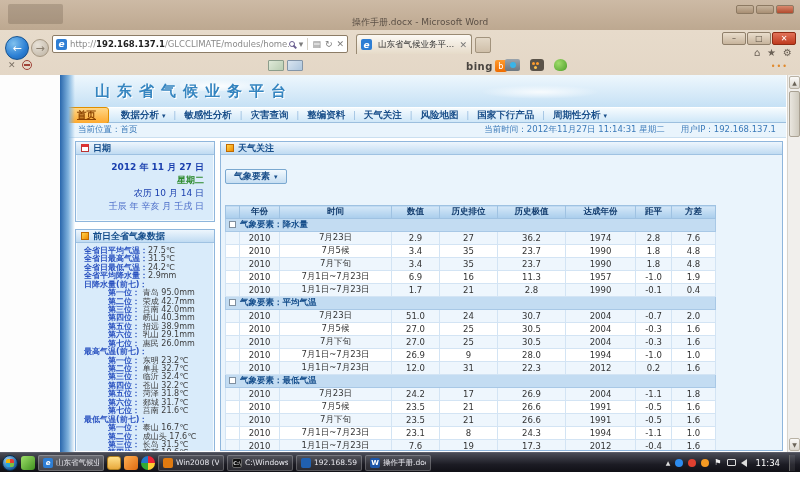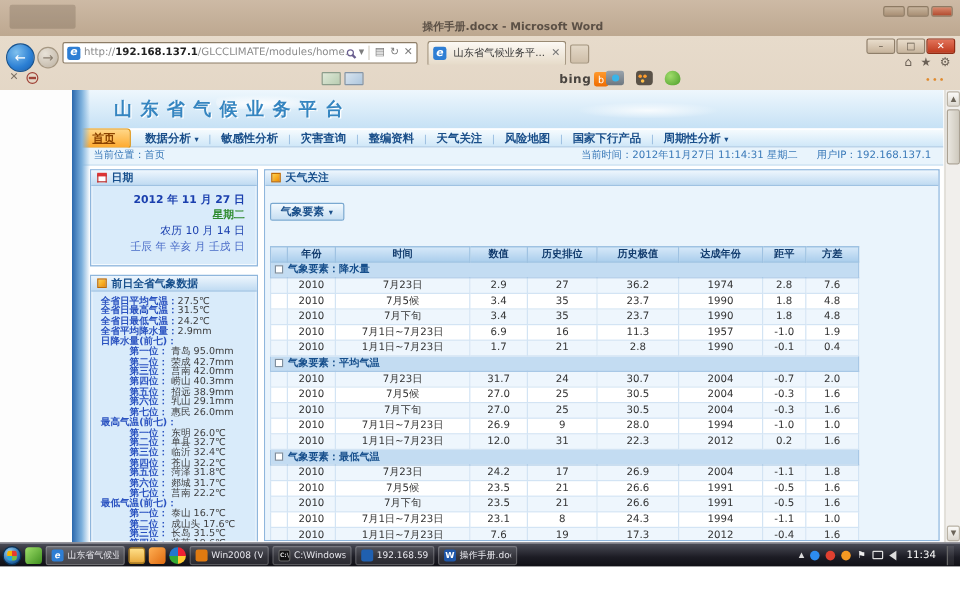--- a/index.html
+++ b/index.html
@@ -2,21 +2,21 @@
 <html><head>
 <meta charset="utf-8">
 <style>
   html,body{margin:0;padding:0;background:#fff;}
   *{box-sizing:border-box;font-family:"DejaVu Sans","Liberation Sans",sans-serif;}
   .screen{position:relative;width:800px;height:500px;overflow:hidden;background:#fff;}
 
   
   .desktop-strip{position:absolute;left:0;top:0;width:800px;height:30px;
     background:linear-gradient(180deg,#cdbaa5,#bda890);overflow:hidden;}
-  .word-title{position:absolute;left:352px;top:16px;font-size:9px;color:#4a4038;opacity:.85;white-space:nowrap;font-weight:bold;}
+  .word-title{position:absolute;left:352px;top:16px;font-size:9px;color:#4a4038;opacity:.85;white-space:nowrap;}
   .word-controls{position:absolute;right:6px;top:5px;display:flex;gap:2px;}
   .word-controls i{display:block;width:18px;height:9px;background:linear-gradient(180deg,#c7b49d,#a88f74);border:1px solid #8d7least;border:1px solid #8d7a63;border-radius:2px;}
   .word-controls i.r{background:linear-gradient(180deg,#d98a6e,#b14a2e);}
   .ghost{position:absolute;background:rgba(90,75,60,.25);border-radius:2px;}
 
   
   .ie-window{position:absolute;left:0;top:30px;width:800px;height:422px;
     background:linear-gradient(180deg,#e7dbcb,#cdbba6 85%);}
   .ie-titlebar{position:relative;height:28px;}
   .nav-btn{position:absolute;border-radius:50%;display:flex;align-items:center;justify-content:center;}
@@ -310,27 +310,27 @@
                   <div class="wx-row"><span class="wx-label">全省平均降水量：</span><span class="wx-val">2.9mm</span></div>
                   <div class="wx-head">日降水量(前七)：</div>
                   <div class="wx-rank"><span class="wx-label">第一位： </span><span class="wx-val">青岛 95.0mm</span></div>
                   <div class="wx-rank"><span class="wx-label">第二位： </span><span class="wx-val">荣成 42.7mm</span></div>
                   <div class="wx-rank"><span class="wx-label">第三位： </span><span class="wx-val">莒南 42.0mm</span></div>
                   <div class="wx-rank"><span class="wx-label">第四位： </span><span class="wx-val">崂山 40.3mm</span></div>
                   <div class="wx-rank"><span class="wx-label">第五位： </span><span class="wx-val">招远 38.9mm</span></div>
                   <div class="wx-rank"><span class="wx-label">第六位： </span><span class="wx-val">乳山 29.1mm</span></div>
                   <div class="wx-rank"><span class="wx-label">第七位： </span><span class="wx-val">惠民 26.0mm</span></div>
                   <div class="wx-head">最高气温(前七)：</div>
-                  <div class="wx-rank"><span class="wx-label">第一位： </span><span class="wx-val">东明 26.0℃</span></div>
+                  <div class="wx-rank"><span class="wx-label">第一位： </span><span class="wx-val">东明 23.2℃</span></div>
                   <div class="wx-rank"><span class="wx-label">第二位： </span><span class="wx-val">单县 32.7℃</span></div>
                   <div class="wx-rank"><span class="wx-label">第三位： </span><span class="wx-val">临沂 32.4℃</span></div>
                   <div class="wx-rank"><span class="wx-label">第四位： </span><span class="wx-val">苍山 32.2℃</span></div>
                   <div class="wx-rank"><span class="wx-label">第五位： </span><span class="wx-val">菏泽 31.8℃</span></div>
                   <div class="wx-rank"><span class="wx-label">第六位： </span><span class="wx-val">郯城 31.7℃</span></div>
-                  <div class="wx-rank"><span class="wx-label">第七位： </span><span class="wx-val">莒南 22.2℃</span></div>
+                  <div class="wx-rank"><span class="wx-label">第七位： </span><span class="wx-val">莒南 21.6℃</span></div>
                   <div class="wx-head">最低气温(前七)：</div>
                   <div class="wx-rank"><span class="wx-label">第一位： </span><span class="wx-val">泰山 16.7℃</span></div>
                   <div class="wx-rank"><span class="wx-label">第二位： </span><span class="wx-val">成山头 17.6℃</span></div>
                   <div class="wx-rank"><span class="wx-label">第三位： </span><span class="wx-val">长岛 31.5℃</span></div>
                   <div class="wx-rank"><span class="wx-label">第四位： </span><span class="wx-val">蓬莱 19.6℃</span></div>
                 </div>
             </div>
           </div>
           <div class="main">
             <div class="panel">
@@ -427,21 +427,21 @@
                         <td>-0.1</td>
                         <td>0.4</td>
                       </tr>
                       <tr class="group-row">
                         <td colspan="9"><span class="chk"></span><span>气象要素：平均气温</span></td>
                       </tr>
                       <tr class="data-row">
                         <td></td>
                         <td>2010</td>
                         <td>7月23日</td>
-                        <td>31.7</td>
+                        <td>51.0</td>
                         <td>24</td>
                         <td>30.7</td>
                         <td>2004</td>
                         <td>-0.7</td>
                         <td>2.0</td>
                       </tr>
                       <tr class="data-row">
                         <td></td>
                         <td>2010</td>
                         <td>7月5候</td>

